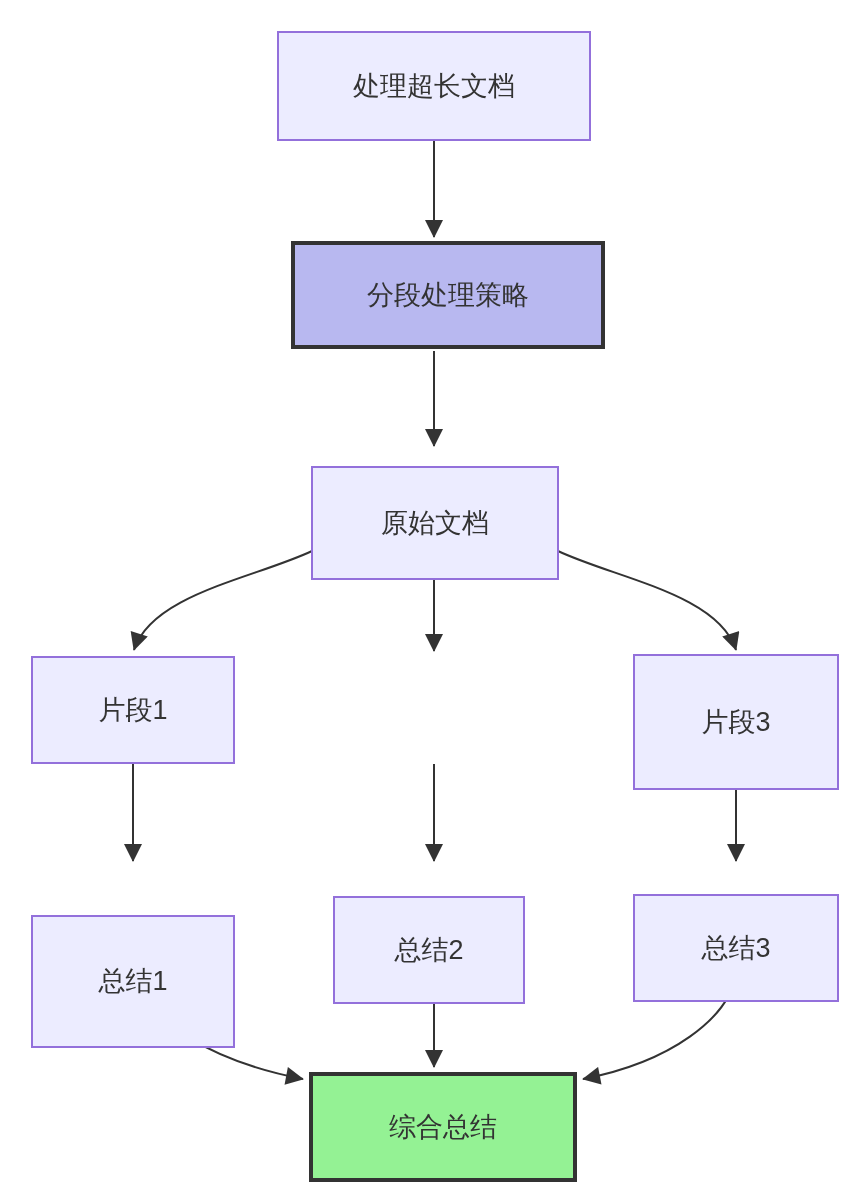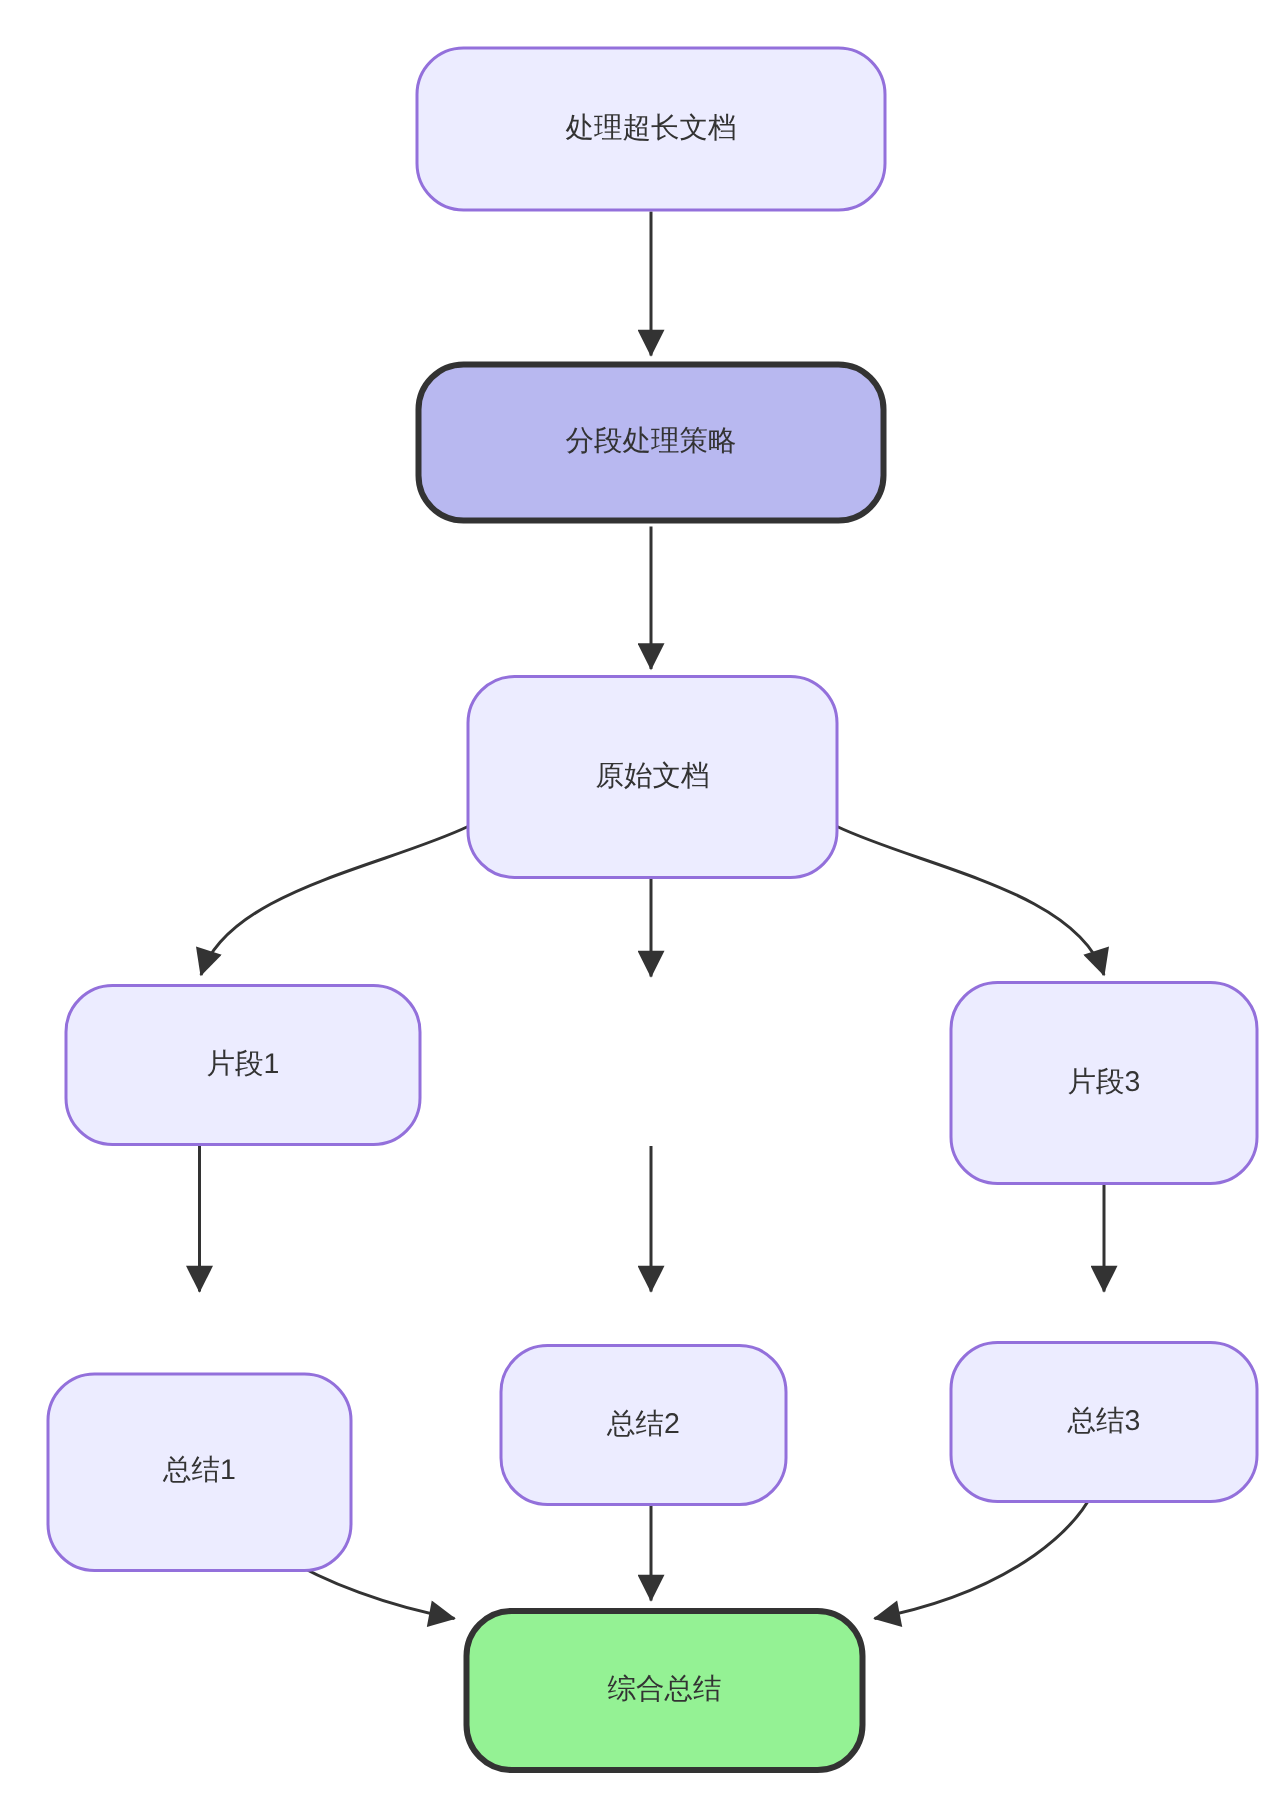--- a/index.html
+++ b/index.html
@@ -30,33 +30,33 @@
   .arrowhead-glyph {
     fill: var(--edge, #333333);
     stroke: none;
   }
   .node {
     position: absolute;
     box-sizing: border-box;
     display: flex;
     align-items: center;
     justify-content: center;
-    font-size: 19px;
+    font-size: 27px;
     color: var(--text, #333333);
     text-align: center;
     line-height: 1.2;
-    border-radius: 32px;
   }
   .node--default {
     background: var(--node-fill, #ECECFF);
     border: 2px solid var(--node-border, #9370DB);
   }
   .node--purple {
     background: var(--highlight-purple-fill, #b8b8f0);
     border: 4px solid var(--highlight-border, #333333);
+    margin-left: 14px;
   }
   .node--green {
     background: var(--highlight-green-fill, #94f294);
     border: 4px solid var(--highlight-border, #333333);
   }
 </style>
 </head>
 <body>
 
 <div class="canvas">
@@ -85,25 +85,25 @@
   </svg>
 
   <div class="node node--default" style="left:277px; top:31px; width:314px; height:110px">
     <span>处理超长文档</span>
   </div>
 
   <div class="node node--purple" style="left:277px; top:241px; width:314px; height:108px">
     <span>分段处理策略</span>
   </div>
 
-  <div class="node node--default" style="left:311px; top:450px; width:248px; height:136px">
+  <div class="node node--default" style="left:311px; top:466px; width:248px; height:114px">
     <span>原始文档</span>
   </div>
 
-  <div class="node node--default" style="left:43px; top:656px; width:238px; height:108px">
+  <div class="node node--default" style="left:31px; top:656px; width:204px; height:108px">
     <span>片段1</span>
   </div>
 
 
   <div class="node node--default" style="left:633px; top:654px; width:206px; height:136px">
     <span>片段3</span>
   </div>
 
   <div class="node node--default" style="left:31px; top:915px; width:204px; height:133px">
     <span>总结1</span>

